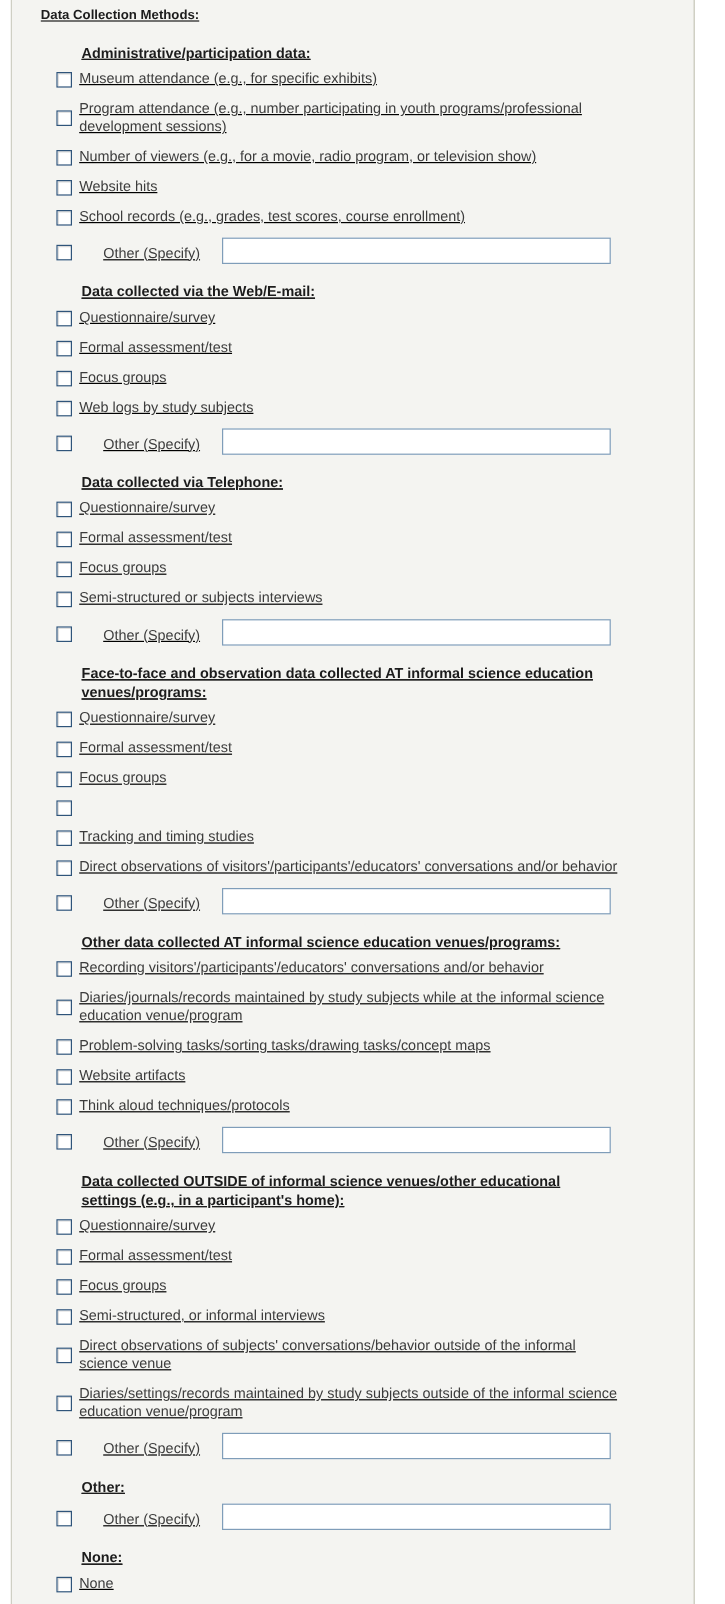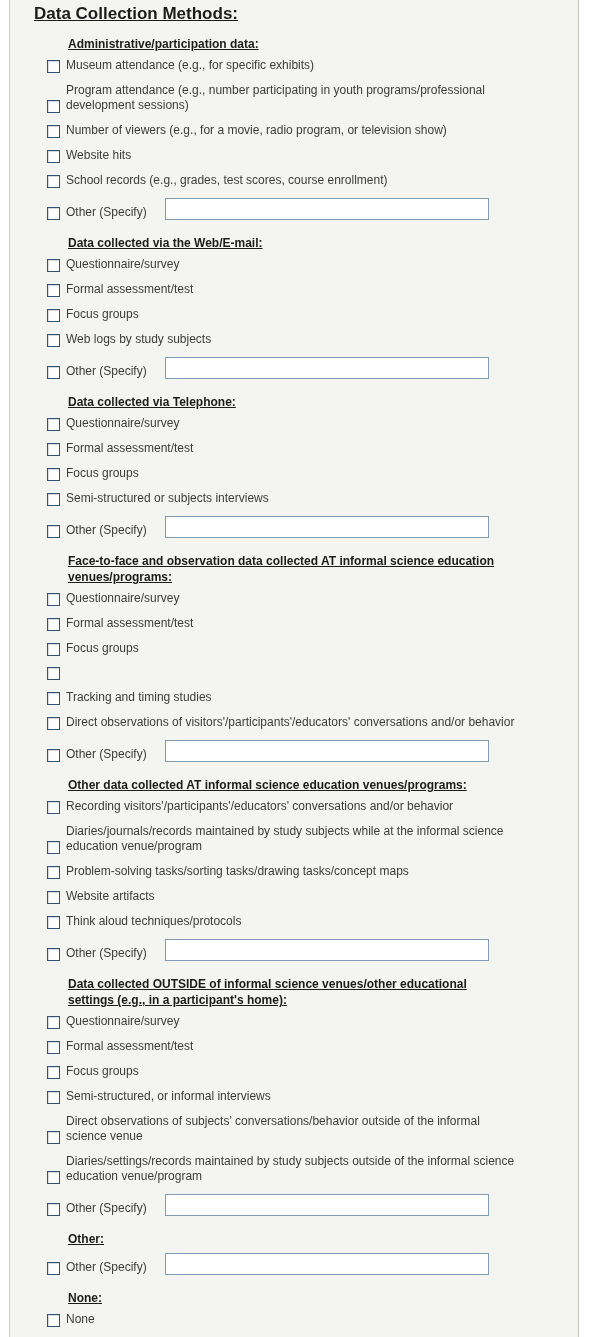--- a/index.html
+++ b/index.html
@@ -16,61 +16,61 @@
     min-height: 1326px;
     background: #f4f4f1;
     border-left: 1px solid #cfcfc4;
     border-right: 1px solid #c6c6b8;
     border-bottom: 1px solid #c6c6b8;
     padding-top: 6px;
     padding-bottom: 8px;
   }
   .title {
     margin: 0 0 0 24px;
-    font-size: 17px;
+    font-size: 11px;
     font-weight: bold;
     text-decoration: underline;
     color: #1c1c1c;
     line-height: 15px;
   }
-  .sec { margin-top: 15px; }
+  .sec { margin-top: 15px; text-decoration: underline; }
   .hd {
     margin: 0 0 6px 58px;
     font-size: 12px;
     font-weight: bold;
     text-decoration: underline;
     color: #1c1c1c;
     line-height: 16px;
     white-space: pre-line;
     max-width: 500px;
   }
   .row {
     display: flex;
-    align-items: flex-end;
+    align-items: center;
     margin: 0 0 10px 37px;
   }
   .cb {
     flex: 0 0 auto;
     width: 13px; height: 13px;
     background: #ffffff;
     border: 1px solid #2f547a;
     box-shadow: inset 1px 1px 0 #d9d9d9;
     margin-right: 6px;
     margin-top: 1px;
     cursor: pointer;
   }
   .lbl {
     font-size: 12px;
     color: #3c3c3c;
     line-height: 15px;
     white-space: pre-line;
     max-width: 505px;
   }
   .row.has-input { margin-bottom: 4px; }
-  .row.has-input .lbl { width: 99px; flex: 0 0 auto; padding-top: 4px; }
+  .row.has-input .lbl { width: 99px; flex: 0 0 auto; padding-top: 4px; margin-left: 20px; }
   .row.has-input .cb { margin-top: 3px; }
   .txt {
     width: 324px; height: 22px;
     border: 1px solid #7f9db9;
     background: #ffffff;
     font-size: 12px;
     padding: 2px 4px;
     outline: none;
   }
 </style>

